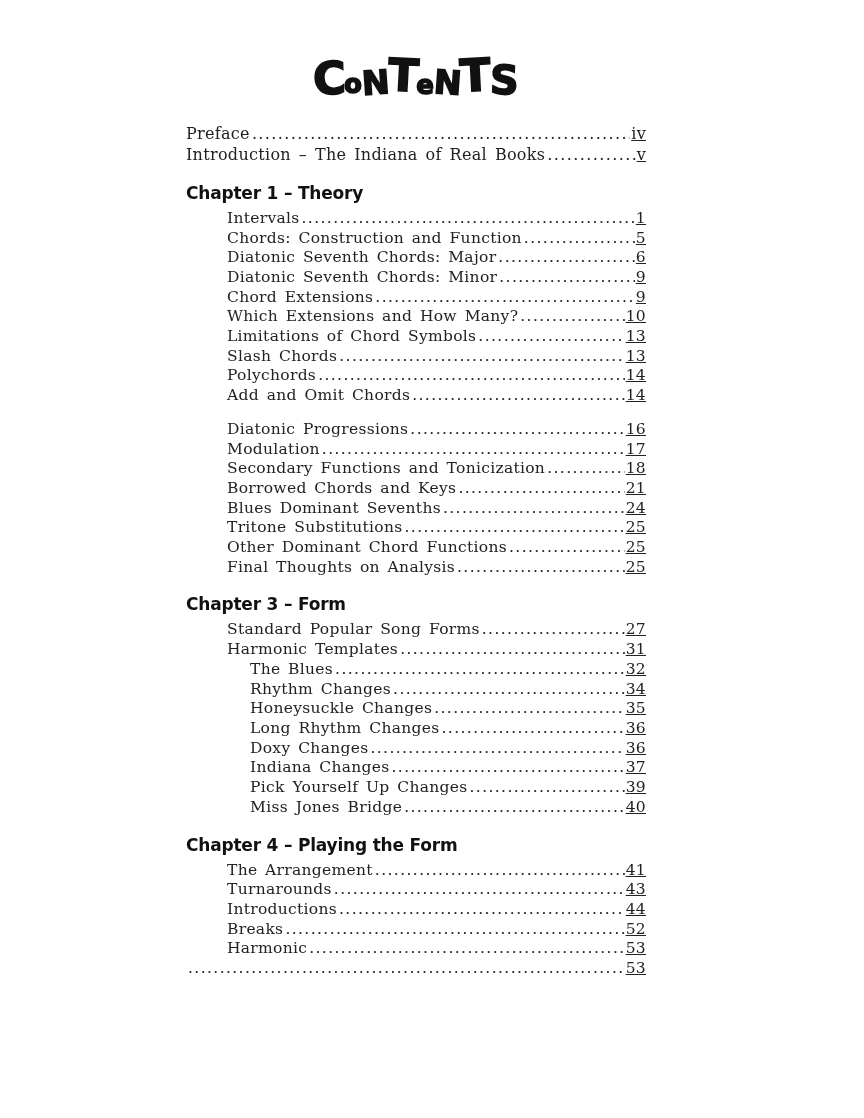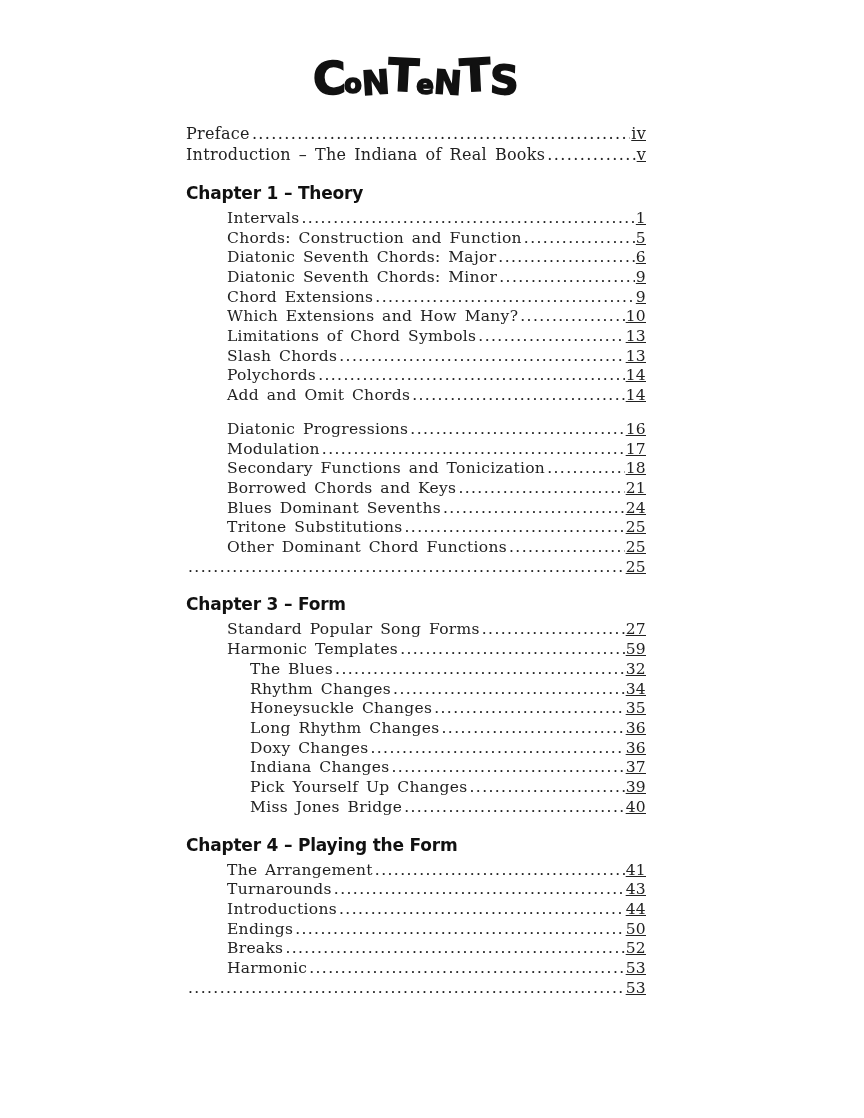--- a/index.html
+++ b/index.html
@@ -202,35 +202,36 @@
             <span class="toc-label">Tritone Substitutions</span>
             <span class="toc-dots"></span>
             <span class="toc-page">25</span>
           </div>
           <div class="toc-row">
             <span class="toc-label">Other Dominant Chord Functions</span>
             <span class="toc-dots"></span>
             <span class="toc-page">25</span>
           </div>
           <div class="toc-row">
+            <span class="toc-label">Final Thoughts on Analysis</span>
             <span class="toc-dots"></span>
             <span class="toc-page">25</span>
           </div>
         </div>
         <div class="chapter">
           <div class="chapter-heading">Chapter 3 – Form</div>
           <div class="toc-row">
             <span class="toc-label">Standard Popular Song Forms</span>
             <span class="toc-dots"></span>
             <span class="toc-page">27</span>
           </div>
           <div class="toc-row">
             <span class="toc-label">Harmonic Templates</span>
             <span class="toc-dots"></span>
-            <span class="toc-page">59</span>
+            <span class="toc-page">31</span>
           </div>
           <div class="toc-row indent-1">
             <span class="toc-label">The Blues</span>
             <span class="toc-dots"></span>
             <span class="toc-page">32</span>
           </div>
           <div class="toc-row indent-1">
             <span class="toc-label">Rhythm Changes</span>
             <span class="toc-dots"></span>
             <span class="toc-page">34</span>
@@ -275,25 +276,20 @@
           </div>
           <div class="toc-row">
             <span class="toc-label">Turnarounds</span>
             <span class="toc-dots"></span>
             <span class="toc-page">43</span>
           </div>
           <div class="toc-row">
             <span class="toc-label">Introductions</span>
             <span class="toc-dots"></span>
             <span class="toc-page">44</span>
-          </div>
-          <div class="toc-row">
-            <span class="toc-label">Endings</span>
-            <span class="toc-dots"></span>
-            <span class="toc-page">50</span>
           </div>
           <div class="toc-row">
             <span class="toc-label">Breaks</span>
             <span class="toc-dots"></span>
             <span class="toc-page">52</span>
           </div>
           <div class="toc-row">
             <span class="toc-label">Harmonic</span>
             <span class="toc-dots"></span>
             <span class="toc-page">53</span>

